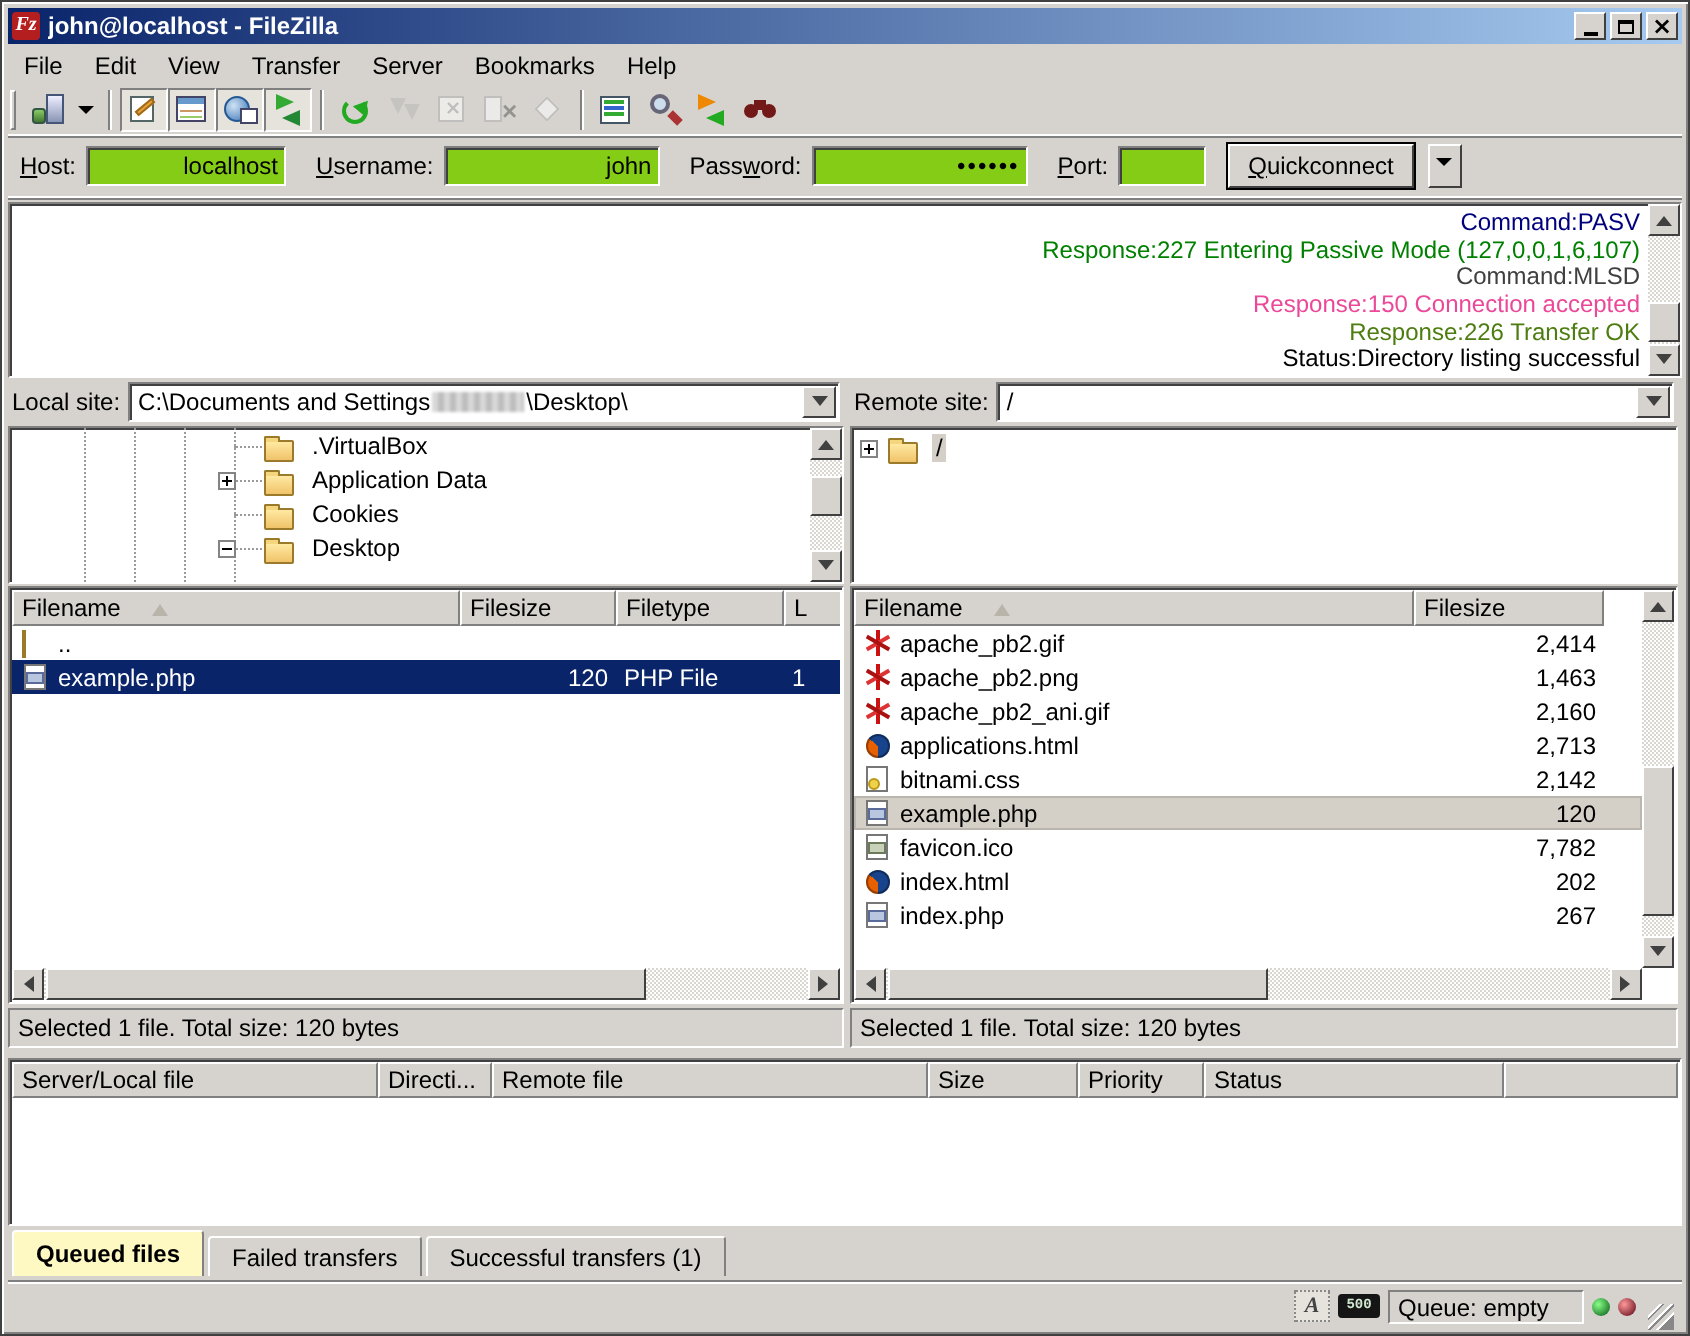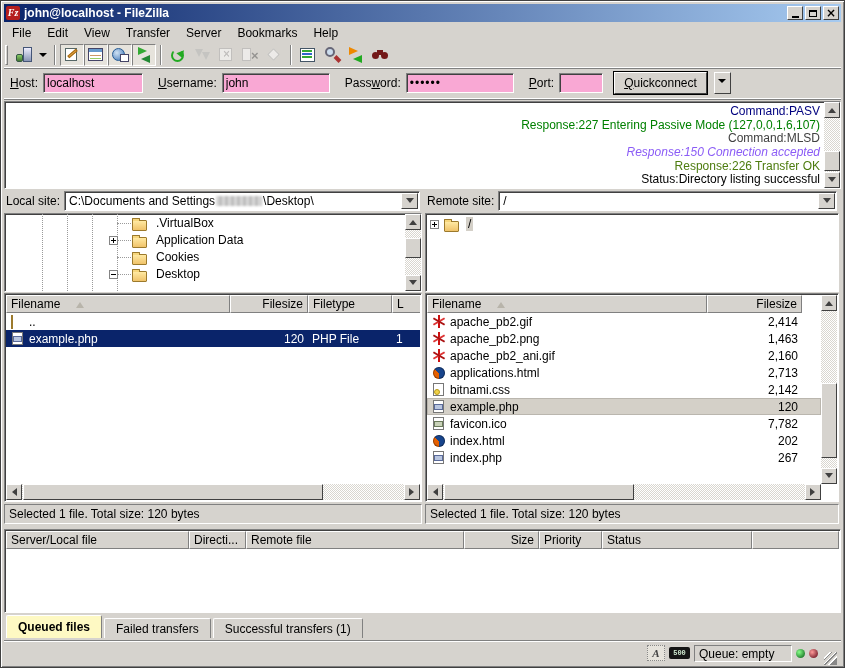--- a/index.html
+++ b/index.html
@@ -59,22 +59,22 @@
   .ic-directory-comparison::after{left:4px;top:4px;width:10px;height:2px;background:#3a3;box-shadow:0 3px 0 #36c,0 6px 0 #3a3;}
   .ic-filelist-search::before{left:3px;top:1px;width:10px;height:10px;border:2px solid #667;border-radius:50%;background:#cde;}
   .ic-filelist-search::after{left:12px;top:11px;width:7px;height:4px;background:#a33;transform:rotate(45deg);}
   .ic-synchronized-browsing::before{left:3px;top:1px;border:4px solid transparent;border-left:9px solid #e80;}
   .ic-synchronized-browsing::after{left:3px;top:9px;border:4px solid transparent;border-right:9px solid #2a2;}
   .ic-filter::before{left:2px;top:6px;width:7px;height:7px;background:#731818;border-radius:50%;box-shadow:9px 0 0 #731818;}
   .ic-filter::after{left:7px;top:4px;width:6px;height:5px;background:#731818;}
 
   
   #qcbar{top:67px;height:31px;display:flex;align-items:center;gap:5px;padding:0 6px;border-bottom:1px solid #fff;box-shadow:0 1px 0 #808080;}
-  .tb{height:20px;background:#f9a8d4;border:1px solid;border-color:#808080 #fff #fff #808080;
-      box-shadow:inset 1px 1px 0 #404040;font:12px "Liberation Sans",sans-serif;padding:1px 3px;outline:none;}
+  .tb{height:20px;background:#84cc16;border:1px solid;border-color:#808080 #fff #fff #808080;
+      box-shadow:inset 1px 1px 0 #404040;font:12px "Liberation Sans",sans-serif;padding:1px 3px;outline:none;text-align:right;}
   #host-input{width:100px;} #user-input{width:108px;margin-right:10px;} #pass-input{width:108px;margin-right:10px;letter-spacing:1px;} #port-input{width:44px;margin-right:6px;}
   #host-input{margin-right:10px;}
   .btn{height:22px;background:#d6d3ce;border:1px solid;border-color:#fff #404040 #404040 #fff;
        box-shadow:0 0 0 1px #000;padding:0 9px;font:12px "Liberation Sans",sans-serif;display:flex;align-items:center;}
   .btn-drop{height:22px;width:17px;background:#d6d3ce;border:1px solid;border-color:#fff #404040 #404040 #fff;
             display:flex;align-items:center;justify-content:center;margin-left:2px;}
 
   
   #log{top:100px;height:88px;background:#fff;border:1px solid;border-color:#808080 #fff #fff #808080;
        box-shadow:inset 1px 1px 0 #404040;overflow:hidden;}
@@ -119,21 +119,21 @@
   .fo::before{content:"";position:absolute;top:-3px;left:-1px;width:6px;height:2px;background:#f6d67c;
               border:1px solid #9c7a2c;border-bottom:none;border-radius:1px 1px 0 0;}
   .tlabel{margin-left:4px;padding:0 2px;white-space:nowrap;}
   .tlabel.tsel{background:#d4d0c8;}
 
   .list{position:relative;height:209px;margin-top:1px;background:#fff;border:1px solid;
         border-color:#808080 #fff #fff #808080;box-shadow:inset 1px 1px 0 #404040;overflow:hidden;}
   .lhead{position:absolute;left:1px;top:1px;height:18px;display:flex;overflow:hidden;}
   .hcell{height:18px;background:#d6d3ce;border:1px solid;border-color:#fff #808080 #808080 #fff;
          padding:1px 4px;display:flex;align-items:center;flex:none;overflow:hidden;white-space:nowrap;}
-  .hcell.num{justify-content:flex-end;}
+  .hcell.num{justify-content:flex-start;}
   .sortasc{width:0;height:0;border:4px solid transparent;border-bottom:6px solid #b8b4aa;margin-left:16px;margin-top:-2px;}
   .lbody{position:absolute;left:1px;top:19px;right:1px;bottom:17px;overflow:hidden;}
   .frow{height:17px;display:flex;align-items:center;white-space:nowrap;}
   .frow .cell{padding:0 4px;overflow:hidden;flex:none;display:flex;align-items:center;gap:3px;}
   .frow .cell.num{justify-content:flex-end;display:block;text-align:right;}
   .frow.rsel{background:#0a246a;color:#fff;}
   .frow.gsel{background:#d4d0c8;box-shadow:inset 0 0 0 1px #bab6ae;}
 
   
   .fi{width:16px;height:14px;position:relative;flex:none;}
@@ -271,21 +271,21 @@
     <span class="btn-drop">
         <span class="tri-d" style="margin-top:0"></span>
       </span>
   </div>
 
   <div id="log" class="band">
     <div id="log-lines">
         <div class="logline" style="color: rgb(0, 0, 127);"><span class="lt">Command:</span><span>PASV</span></div>
         <div class="logline" style="color: rgb(0, 128, 0);"><span class="lt">Response:</span><span>227 Entering Passive Mode (127,0,0,1,6,107)</span></div>
         <div class="logline" style="color: #404040;"><span class="lt">Command:</span><span>MLSD</span></div>
-        <div class="logline" style="color: #8b5cf6; font-style: italic;"><span class="lt">Response:</span><span>150 Connection accepted</span></div>
+        <div class="logline" style="color: #ec4899;"><span class="lt">Response:</span><span>150 Connection accepted</span></div>
         <div class="logline" style="color: #4d7c0f;"><span class="lt">Response:</span><span>226 Transfer OK</span></div>
         <div class="logline" style="color: rgb(0, 0, 0);"><span class="lt">Status:</span><span>Directory listing successful</span></div>
       </div>
     <div class="vs" style="right:0;top:0;bottom:0;">
       <span class="sbtn up">
           <span class="t-u"></span>
         </span>
       <span class="thumb" style="bottom:17px;height:20px;"></span>
       <span class="sbtn down">
           <span class="t-d"></span>

